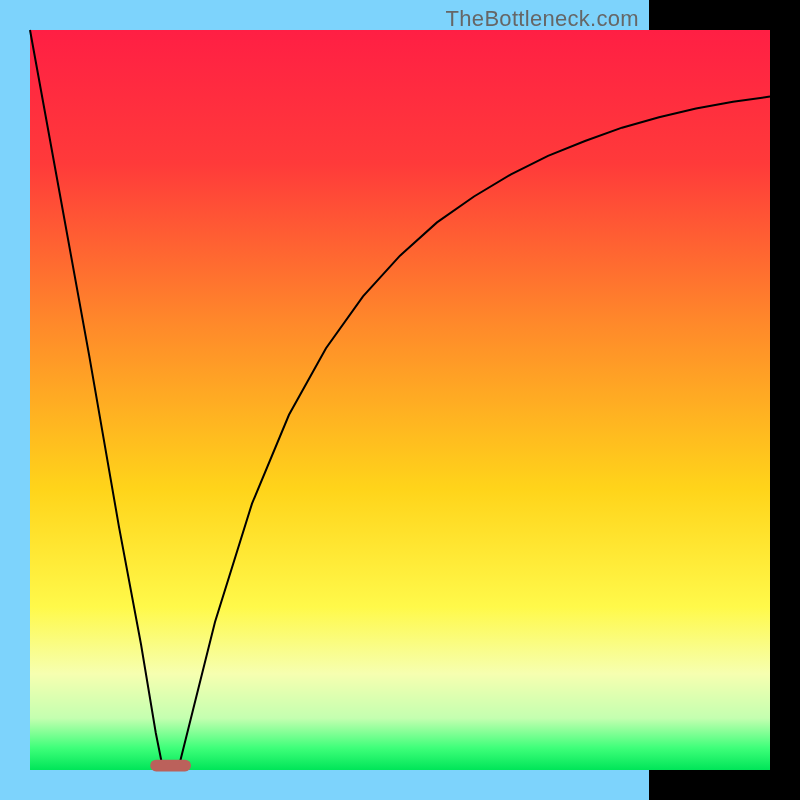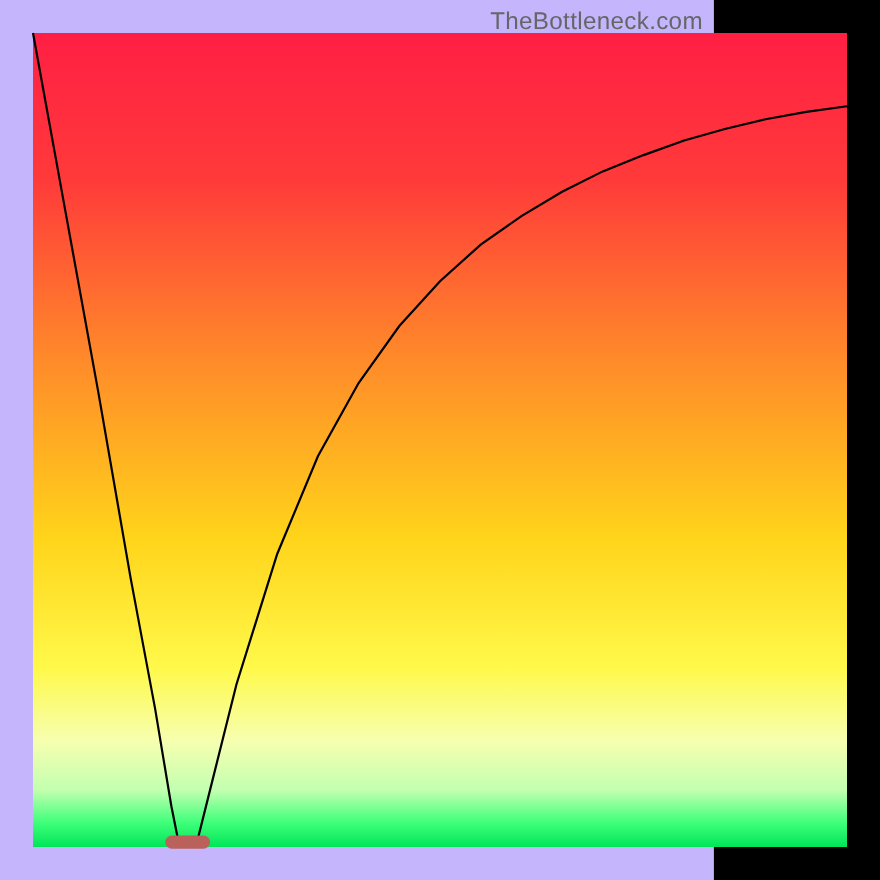--- a/index.html
+++ b/index.html
@@ -8,21 +8,21 @@
     width: 800px;
     height: 800px;
     overflow: hidden;
     background: #000;
     font-family: Arial, Helvetica, sans-serif;
   }
   .frame {
     position: relative;
     width: 649px;
     height: 800px;
-    background: #c4b5fd;
+    background: #7dd3fc;
   }
   .plot {
     position: absolute;
     left: 30px;
     top: 30px;
     width: 740px;
     height: 740px;
     overflow: visible;
   }
   .watermark {

